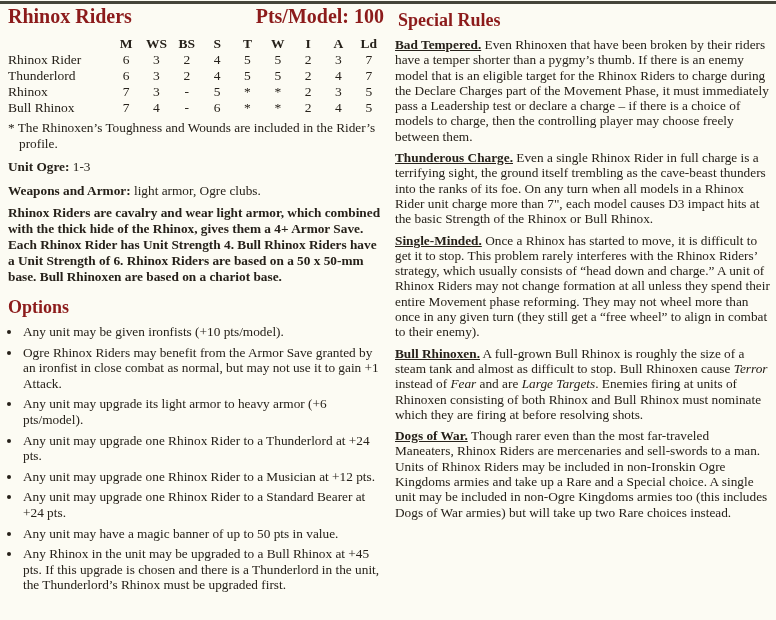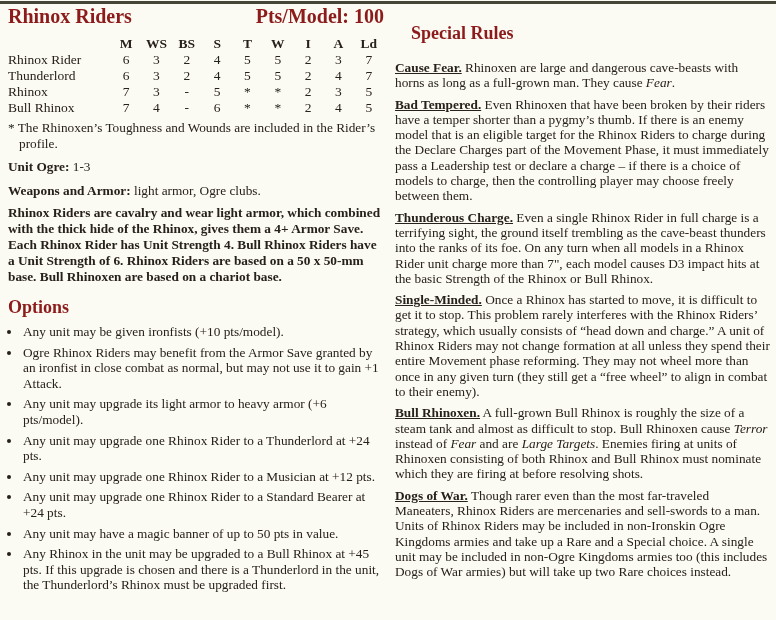--- a/index.html
+++ b/index.html
@@ -39,21 +39,21 @@
     padding-left: 11px; text-indent: -11px;
   }
   .kv { margin: 8px 0 0 0; line-height: 15.5px; }
   .kv b { font-weight: bold; }
   .desc { margin: 7px 0 0 0; line-height: 16px; font-weight: bold; }
 
   h2.section-heading {
     color: #8c1b1b; font-size: 18px; font-weight: bold;
     margin: 11px 0 0 0; line-height: 22px;
   }
-  .col-right h2.section-heading { margin: 16px; }
+  .col-right h2.section-heading { margin: 3px; }
 
   ul.options {
     margin: 6px 0 0 0; padding: 0 0 0 14px;
     list-style: disc outside;
   }
   ul.options li { margin: 0 0 5px 0; line-height: 15.6px; padding-left: 1px; }
 
   .rules-summary {
     font-style: italic; margin: 6px 0 0 0; line-height: 15.5px;
   }
@@ -157,21 +157,20 @@
         <li>Any unit may upgrade one Rhinox Rider to a Musician at +12 pts.</li>
         <li>Any unit may upgrade one Rhinox Rider to a Standard Bearer at +24 pts.</li>
         <li>Any unit may have a magic banner of up to 50 pts in value.</li>
         <li>Any Rhinox in the unit may be upgraded to a Bull Rhinox at +45 pts. If this upgrade is chosen and there is a Thunderlord in the unit, the Thunderlord’s Rhinox must be upgraded first.</li>
       </ul>
   </div>
 
   <div class="col col-right">
     <h2 class="section-heading">Special Rules</h2>
     <div id="rules-container">
-        <p class="rule"><span class="rule-title">Cause Fear.</span> <span>Rhinoxen are large and dangerous cave-beasts with horns as long as a full-grown man. They cause </span><i>Fear</i><span>.</span></p>
         <p class="rule"><span class="rule-title">Bad Tempered.</span> <span>Even Rhinoxen that have been broken by their riders have a temper shorter than a pygmy’s thumb. If there is an enemy model that is an eligible target for the Rhinox Riders to charge during the Declare Charges part of the Movement Phase, it must immediately pass a Leadership test or declare a charge – if there is a choice of models to charge, then the controlling player may choose freely between them.</span></p>
         <p class="rule"><span class="rule-title">Thunderous Charge.</span> <span>Even a single Rhinox Rider in full charge is a terrifying sight, the ground itself trembling as the cave-beast thunders into the ranks of its foe. On any turn when all models in a Rhinox Rider unit charge more than 7", each model causes D3 impact hits at the basic Strength of the Rhinox or Bull Rhinox.</span></p>
         <p class="rule"><span class="rule-title">Single-Minded.</span> <span>Once a Rhinox has started to move, it is difficult to get it to stop. This problem rarely interferes with the Rhinox Riders’ strategy, which usually consists of “head down and charge.” A unit of Rhinox Riders may not change formation at all unless they spend their entire Movement phase reforming. They may not wheel more than once in any given turn (they still get a “free wheel” to align in combat to their enemy).</span></p>
         <p class="rule"><span class="rule-title">Bull Rhinoxen.</span> <span>A full-grown Bull Rhinox is roughly the size of a steam tank and almost as difficult to stop. Bull Rhinoxen cause </span><i>Terror</i><span> instead of </span><i>Fear</i><span> and are </span><i>Large Targets</i><span>. Enemies firing at units of Rhinoxen consisting of both Rhinox and Bull Rhinox must nominate which they are firing at before resolving shots.</span></p>
         <p class="rule"><span class="rule-title">Dogs of War.</span> <span>Though rarer even than the most far-traveled Maneaters, Rhinox Riders are mercenaries and sell-swords to a man. Units of Rhinox Riders may be included in non-Ironskin Ogre Kingdoms armies and take up a Rare and a Special choice. A single unit may be included in non-Ogre Kingdoms armies too (this includes Dogs of War armies) but will take up two Rare choices instead.</span></p>
       </div>
   </div>
 </div>
 
 </body></html>

